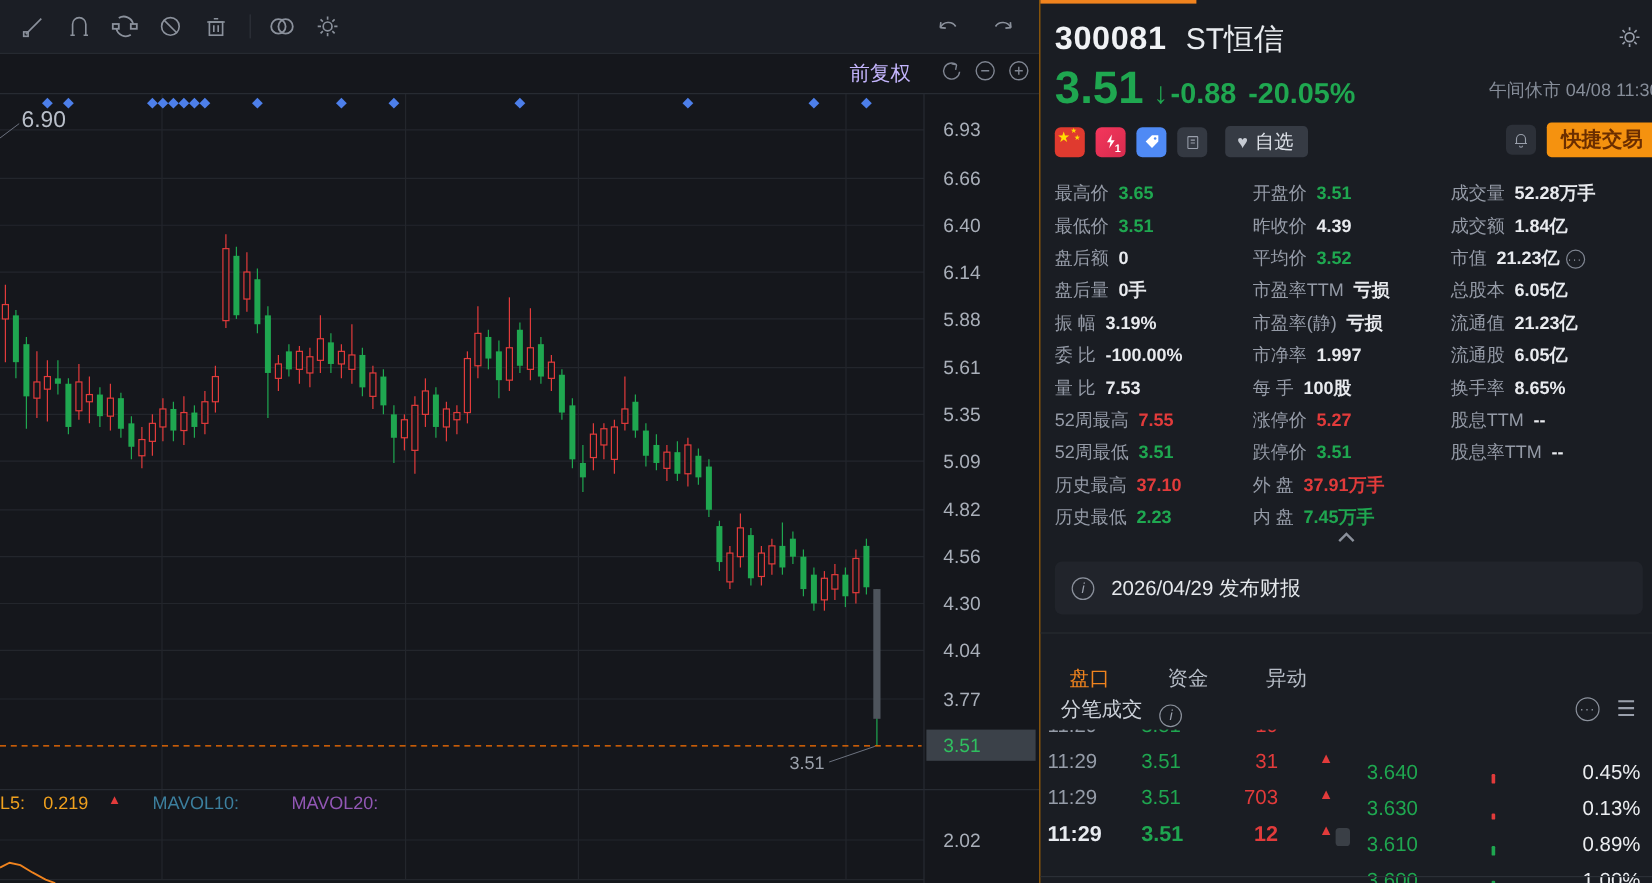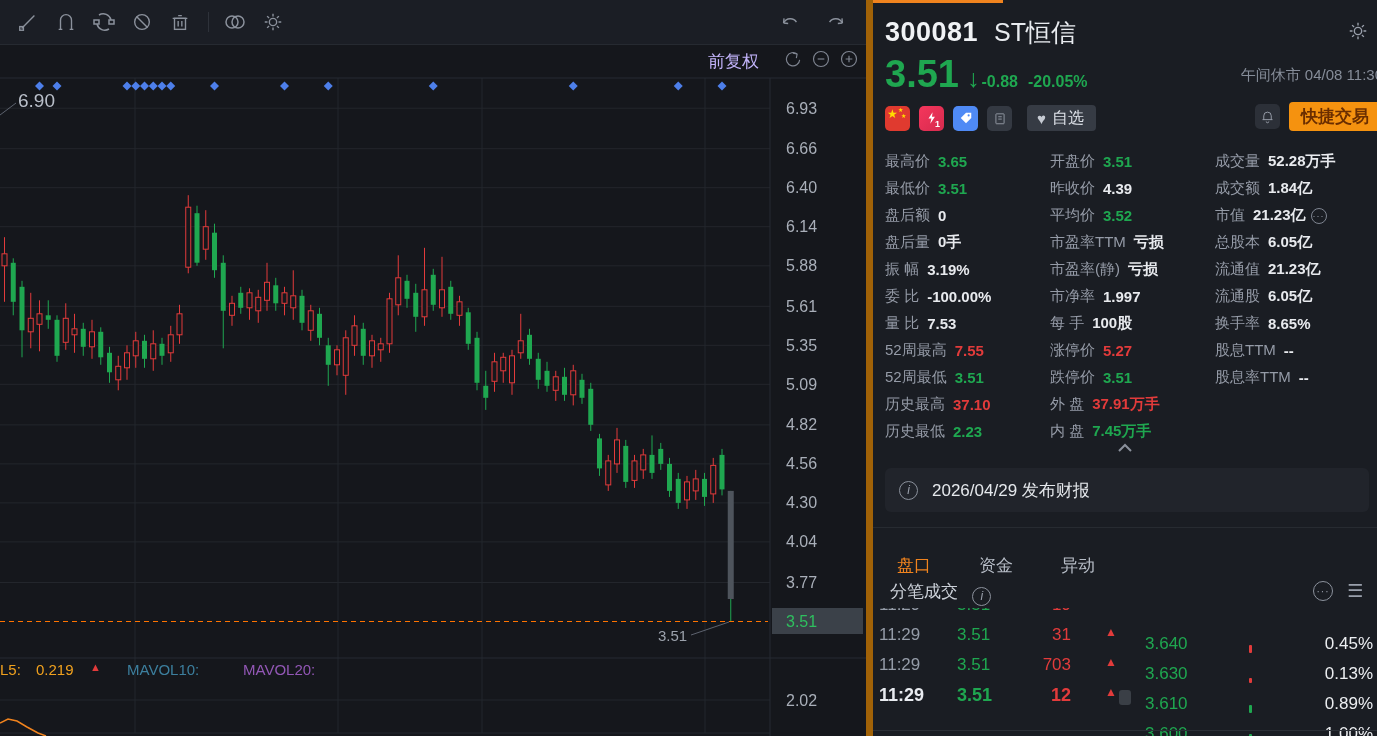--- a/index.html
+++ b/index.html
@@ -27,33 +27,33 @@
   .indicator-strip { position:absolute; left:0; top:661px; width:770px; height:22px; font-size:15px; }
   .indicator-strip span { position:absolute; top:0; white-space:nowrap; }
   .ind-l5 { left:0; color:#f0a11e; }
   .ind-l5v { left:36px; color:#f0a11e; }
   .ind-tri { left:90px; color:#e23b3b; font-size:11px; top:2px; }
   .ind-m10 { left:127px; color:#3c7f9e; }
   .ind-m20 { left:243px; color:#9257b5; }
 
   
   .right-panel { position:absolute; left:866px; top:0; width:511px; height:736px; background:#1a1d23;
-    border-left:7px solid #a16207; }
+    border-left:1px solid #a16207; }
   .rp-topline { position:absolute; left:0; top:0; width:130px; height:3px; background:#f0831e; }
   .rp-gear { position:absolute; right:8px; top:20px; width:22px; height:22px; cursor:pointer; }
   .rp-gear svg, .bell-btn svg { stroke:#9aa0ac; fill:none; stroke-width:1.5; }
 
   .rp-header { position:absolute; left:12px; top:16px; display:flex; align-items:baseline; }
   .q-code { font-size:27px; font-weight:bold; color:#f0f2f5; letter-spacing:.5px; }
   .q-name { font-size:25px; color:#e8ebef; margin-left:16px; }
 
   .rp-price { position:absolute; left:12px; top:54px; right:0; height:42px; }
   .q-price { font-size:38px; font-weight:bold; color:#1fa750; line-height:40px; }
   .q-arrow { font-size:25px; font-weight:bold; color:#1fa750; margin:0 2px 0 8px; }
-  .q-chg, .q-chgp { font-size:16px; font-weight:bold; color:#1fa750; margin-right:10px; }
+  .q-chg, .q-chgp { font-size:24px; font-weight:bold; color:#1fa750; margin-right:10px; }
   .price-left { display:flex; align-items:baseline; }
   .q-status { position:absolute; right:-6px; top:12px; font-size:15px; color:#868d99; white-space:nowrap; }
 
   .rp-badges { position:absolute; left:12px; top:104px; right:0; height:28px; display:flex; align-items:center; }
   .badge { width:25px; height:25px; border-radius:5px; margin-right:9px; display:flex;
     align-items:center; justify-content:center; position:relative; overflow:hidden; }
   .badge-flag { background:#e03a2f; }
   .badge-flag .star-big { position:absolute; left:2px; top:1px; color:#ffde00; font-size:12px; }
   .badge-flag .star-s1 { position:absolute; left:13px; top:0px; color:#ffde00; font-size:6px; }
   .badge-flag .star-s2 { position:absolute; left:16px; top:6px; color:#ffde00; font-size:6px; }

